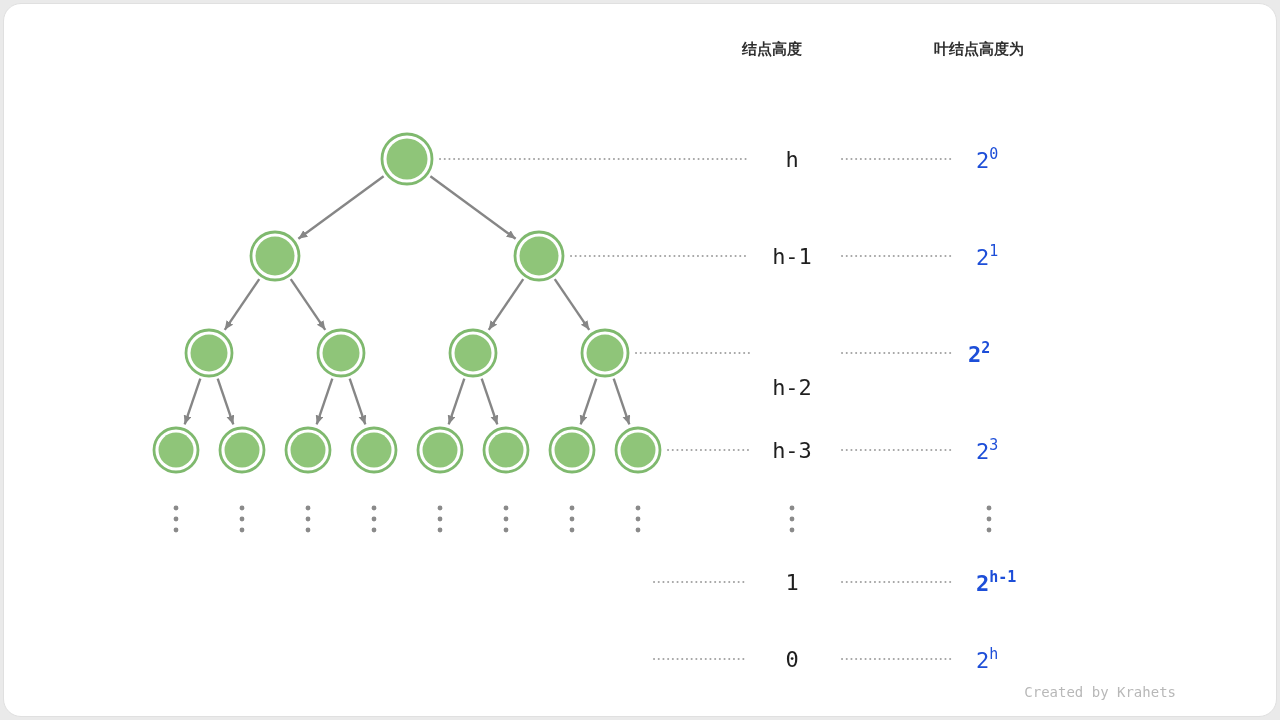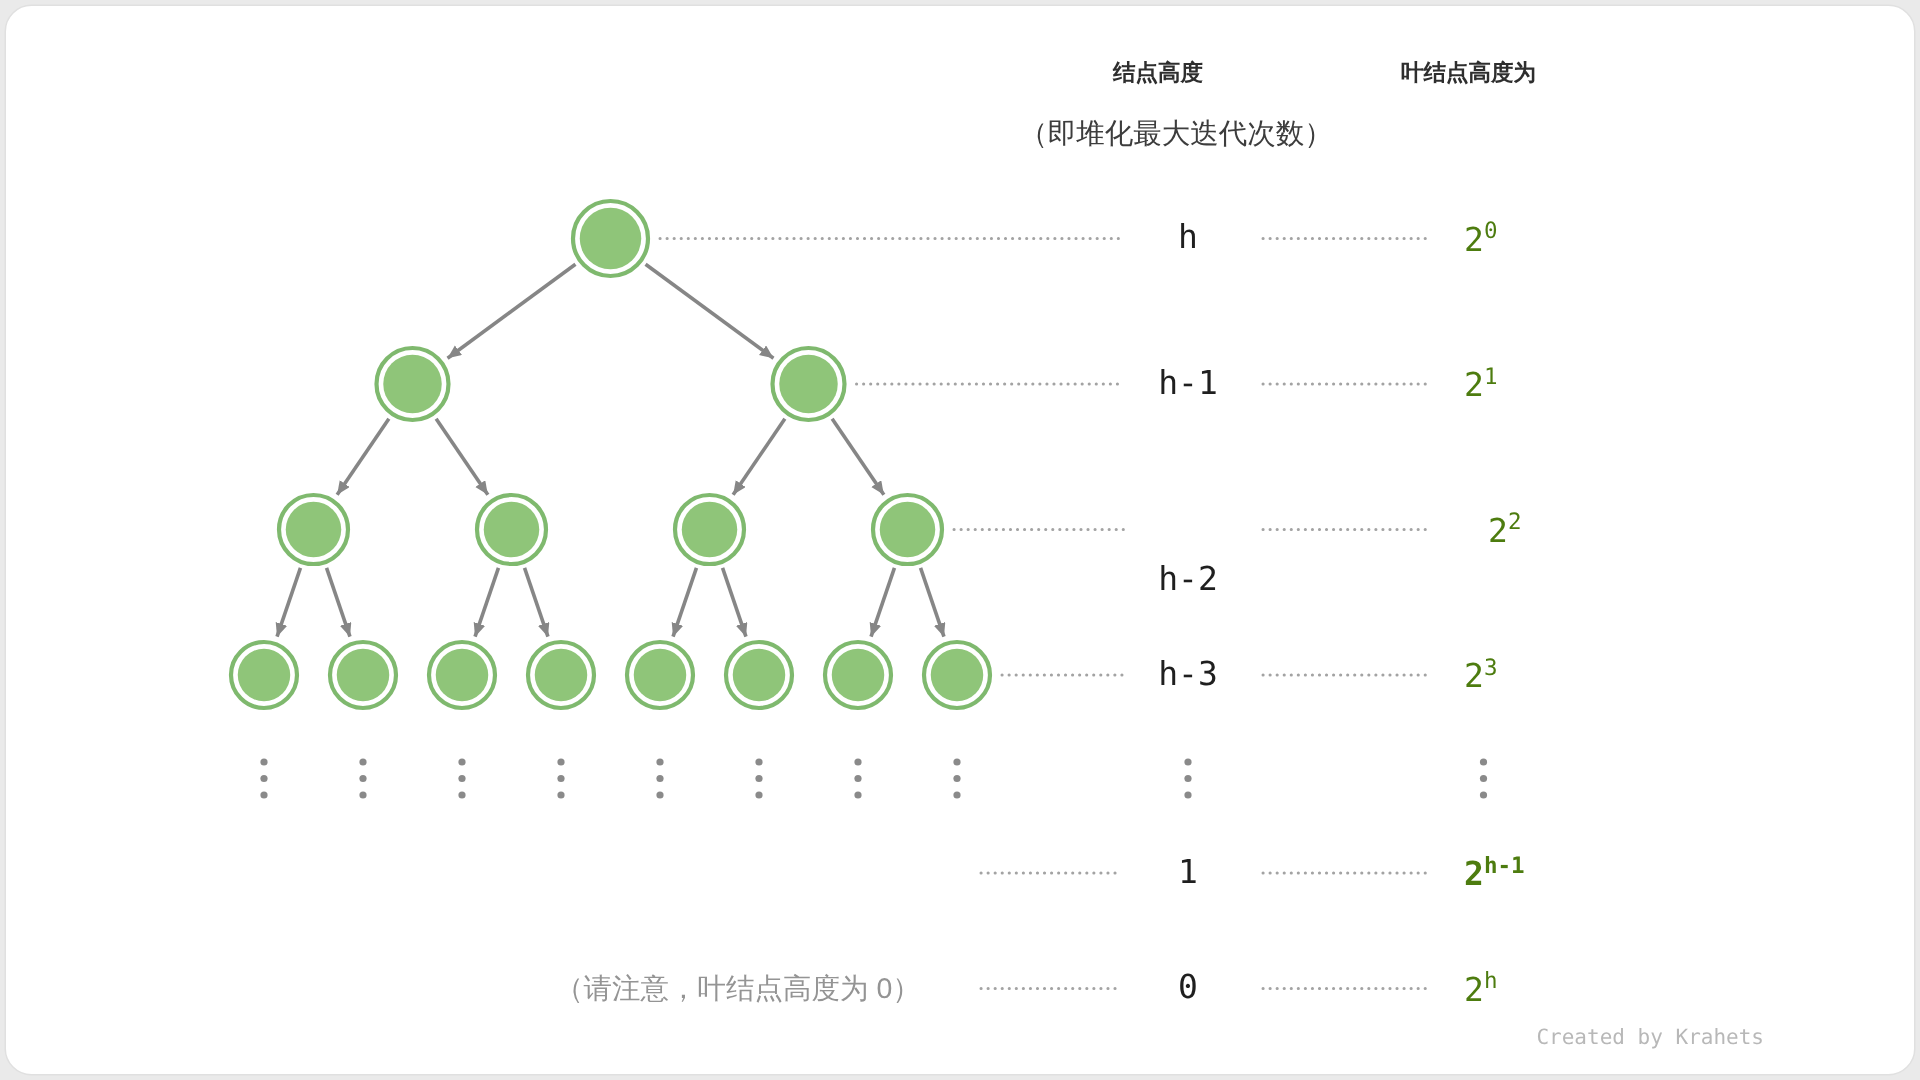--- a/index.html
+++ b/index.html
@@ -25,21 +25,21 @@
   .sub {
     font-size: 19px; color: #3d3d3d;
     transform: translate(-50%, -50%); white-space: nowrap;
   }
   .mono { font-family: "DejaVu Sans Mono", "Liberation Mono", monospace; }
   .rowlab {
     font-size: 22px; color: #1f1f1f;
     transform: translate(-50%, -50%); white-space: nowrap;
   }
   .countlab {
-    font-size: 22px; color: #4d7c0f;
+    font-size: 22px; color: #1d4ed8;
     transform: translateY(-50%); white-space: nowrap;
   }
   .countlab sup { font-size: 15px; }
   .note {
     font-size: 19px; color: #949494;
     transform: translate(-50%, -50%); white-space: nowrap;
   }
   .credit {
     font-size: 14px; color: #b8b8b8;
     transform: translate(-100%, -50%); white-space: nowrap;
@@ -47,21 +47,20 @@
 </style>
 </head>
 <body>
 
 <div class="card">
 
   <div class="abs hdr" style="left:768px; top:45px;">结点高度</div>
 
   <div class="abs hdr" style="left:975px; top:45px;">叶结点高度为</div>
 
-  <div class="abs sub" style="left:780px; top:85px;">（即堆化最大迭代次数）</div>
 
   <svg id="diagram" class="abs" style="left:0; top:0;" width="1280" height="720">
       <defs>
         <marker id="ah" markerWidth="10" markerHeight="10" refX="9" refY="4" orient="auto" markerUnits="userSpaceOnUse">
           <path d="M0,0 L9,4 L0,8 Z" fill="#868686"></path>
         </marker>
       </defs>
       <g>
         <line x1="379.6311514612751" y1="172.1725629413357" x2="294.3688485387249" y2="234.8274370586643" stroke="#868686" stroke-width="2.4" marker-end="url(#ah)"></line>
         <line x1="426.3688485387249" y1="172.1725629413357" x2="511.6311514612751" y2="234.8274370586643" stroke="#868686" stroke-width="2.4" marker-end="url(#ah)"></line>
@@ -202,25 +201,24 @@
         <circle cx="985" cy="526" r="2.4" fill="#8a8a8a"></circle>
       </g>
     </svg>
 
   <div id="labels">
       <div class="abs mono rowlab" style="left: 788px; top: 155px;">h</div>
       <div class="abs mono countlab" style="left: 972px; top: 155px;"><span>2</span><sup>0</sup></div>
       <div class="abs mono rowlab" style="left: 788px; top: 252px;">h-1</div>
       <div class="abs mono countlab" style="left: 972px; top: 252px;"><span>2</span><sup>1</sup></div>
       <div class="abs mono rowlab" style="left: 788px; top: 349px; margin-top: 34px;">h-2</div>
-      <div class="abs mono countlab" style="left: 988px; top: 349px;"><span>2</span><sup>2</sup></div>
+      <div class="abs mono countlab" style="left: 964px; top: 349px; font-weight: bold;"><span>2</span><sup>2</sup></div>
       <div class="abs mono rowlab" style="left: 788px; top: 446px;">h-3</div>
       <div class="abs mono countlab" style="left: 972px; top: 446px;"><span>2</span><sup>3</sup></div>
       <div class="abs mono rowlab" style="left: 788px; top: 578px;">1</div>
       <div class="abs mono countlab" style="left: 972px; top: 578px; font-weight: bold;"><span>2</span><sup>h-1</sup></div>
       <div class="abs mono rowlab" style="left: 788px; top: 655px;">0</div>
       <div class="abs mono countlab" style="left: 972px; top: 655px;"><span>2</span><sup>h</sup></div>
     </div>
 
-  <div class="abs note" style="left:488px; top:655px;">（请注意，叶结点高度为 0）</div>
 
   <div class="abs mono credit" style="left:1172px; top:688px;">Created by Krahets</div>
 </div>
 
 </body></html>

